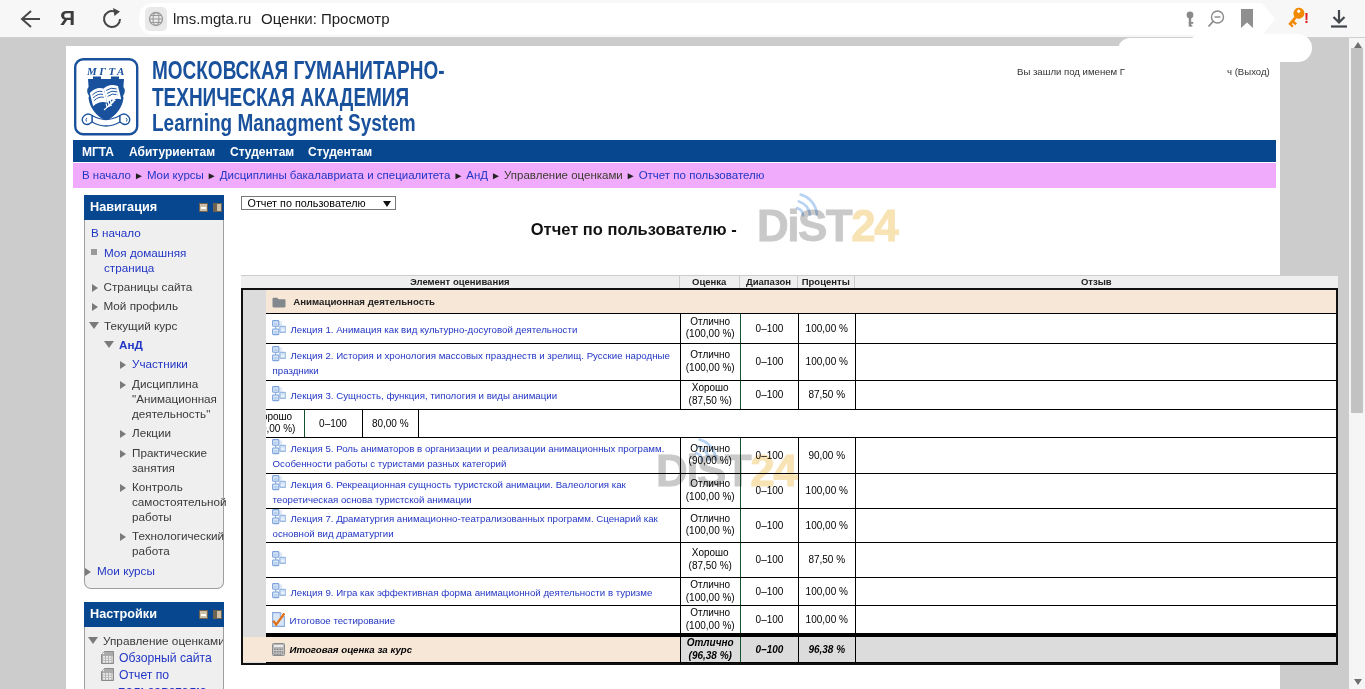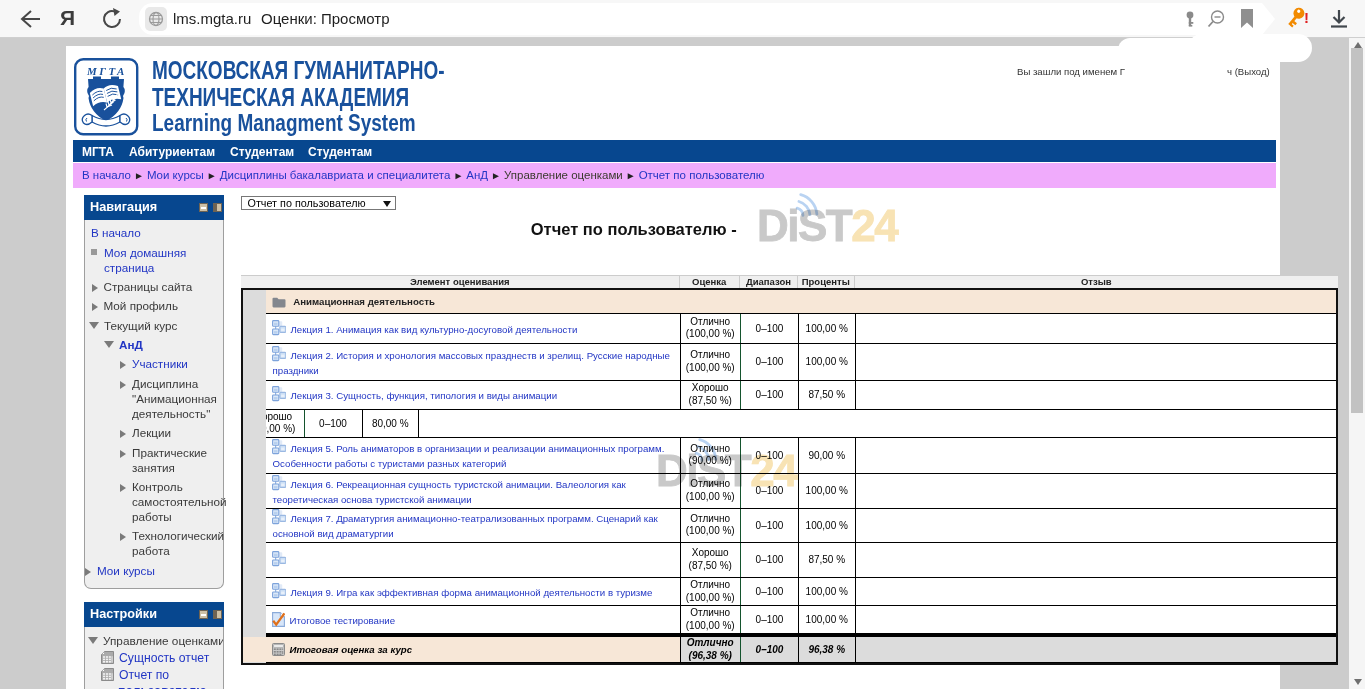--- a/index.html
+++ b/index.html
@@ -202,21 +202,21 @@
               <rect x="4.9" y="5.2" width="2.1" height="1.6"></rect>
               <rect x="7.8" y="5.2" width="2.1" height="1.6"></rect>
               <rect x="2" y="7.6" width="2.1" height="1.6"></rect>
               <rect x="4.9" y="7.6" width="2.1" height="1.6"></rect>
               <rect x="7.8" y="7.6" width="2.1" height="1.6"></rect>
               <rect x="2" y="10" width="2.1" height="1.6"></rect>
               <rect x="4.9" y="10" width="2.1" height="1.6"></rect>
               <rect x="7.8" y="10" width="2.1" height="1.6"></rect>
               <rect x="10.6" y="5.2" width="0.9" height="6.4"></rect>
             </g>
-          </svg><a>Сущность отчет</a></li>
+          </svg><a>Обзорный сайта</a></li>
       <li style="margin-left:16px"><svg class="sheetic" width="13" height="13" viewBox="0 0 13 13">
             <path d="M3.5 0.5 H12.5 V12.5 H0.5 V3.5 Z" fill="#ababab" stroke="#8b8b8b"></path>
             <path d="M3.5 0.5 L3.5 3.5 L0.5 3.5 Z" fill="#fff" stroke="#9a9a9a" stroke-width="0.7"></path>
             <g fill="#f2f2f2">
               <rect x="2" y="5.2" width="2.1" height="1.6"></rect>
               <rect x="4.9" y="5.2" width="2.1" height="1.6"></rect>
               <rect x="7.8" y="5.2" width="2.1" height="1.6"></rect>
               <rect x="2" y="7.6" width="2.1" height="1.6"></rect>
               <rect x="4.9" y="7.6" width="2.1" height="1.6"></rect>
               <rect x="7.8" y="7.6" width="2.1" height="1.6"></rect>

